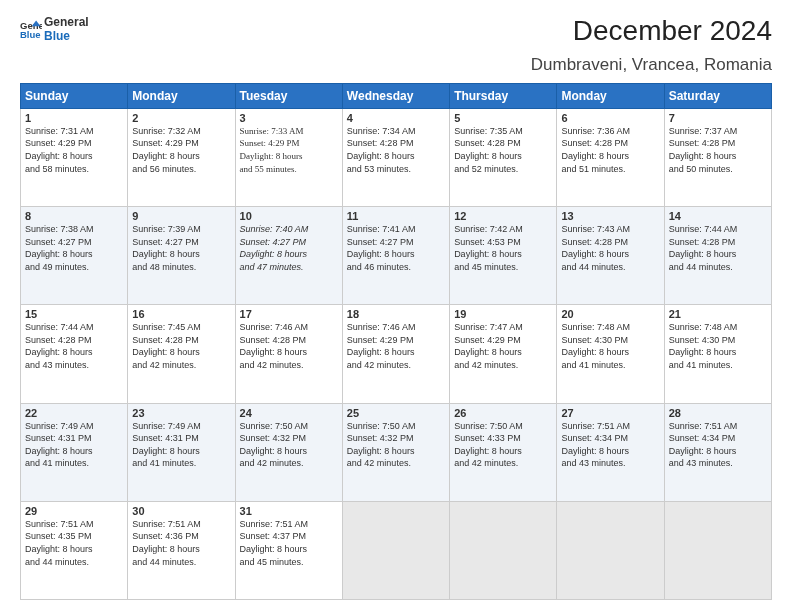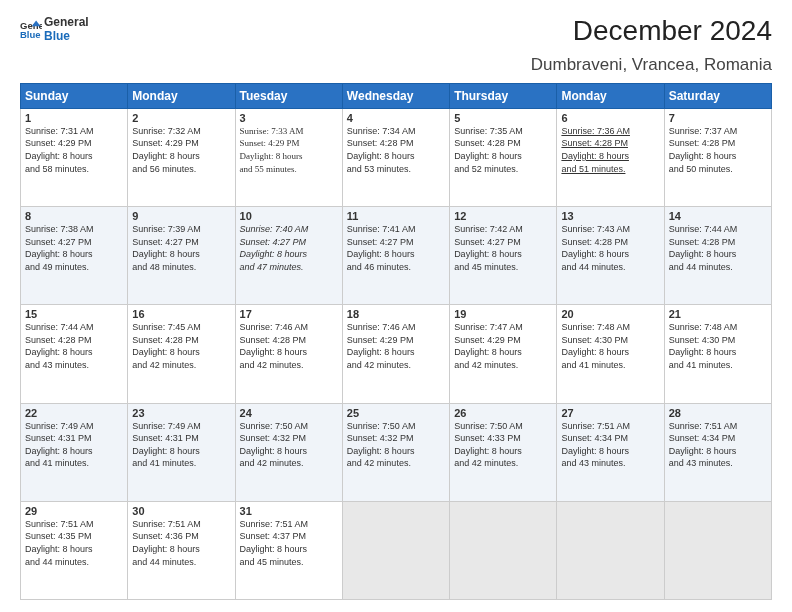--- a/index.html
+++ b/index.html
@@ -157,21 +157,21 @@
           </td>
           <td>
             <span class="day-num">5</span>
             <div class="day-info" style="white-space: pre-line;">Sunrise: 7:35 AM
 Sunset: 4:28 PM
 Daylight: 8 hours
 and 52 minutes.</div>
           </td>
           <td>
             <span class="day-num">6</span>
-            <div class="day-info" style="white-space: pre-line; text-decoration: underline;">Sunrise: 7:36 AM
+            <div class="day-info" style="white-space: pre-line;">Sunrise: 7:36 AM
 Sunset: 4:28 PM
 Daylight: 8 hours
 and 51 minutes.</div>
           </td>
           <td>
             <span class="day-num">7</span>
             <div class="day-info" style="white-space: pre-line;">Sunrise: 7:37 AM
 Sunset: 4:28 PM
 Daylight: 8 hours
 and 50 minutes.</div>
@@ -202,21 +202,21 @@
           <td>
             <span class="day-num">11</span>
             <div class="day-info" style="white-space: pre-line;">Sunrise: 7:41 AM
 Sunset: 4:27 PM
 Daylight: 8 hours
 and 46 minutes.</div>
           </td>
           <td>
             <span class="day-num">12</span>
             <div class="day-info" style="white-space: pre-line;">Sunrise: 7:42 AM
-Sunset: 4:27 PM
+Sunset: 4:53 PM
 Daylight: 8 hours
 and 45 minutes.</div>
           </td>
           <td>
             <span class="day-num">13</span>
             <div class="day-info" style="white-space: pre-line;">Sunrise: 7:43 AM
 Sunset: 4:28 PM
 Daylight: 8 hours
 and 44 minutes.</div>
           </td>

